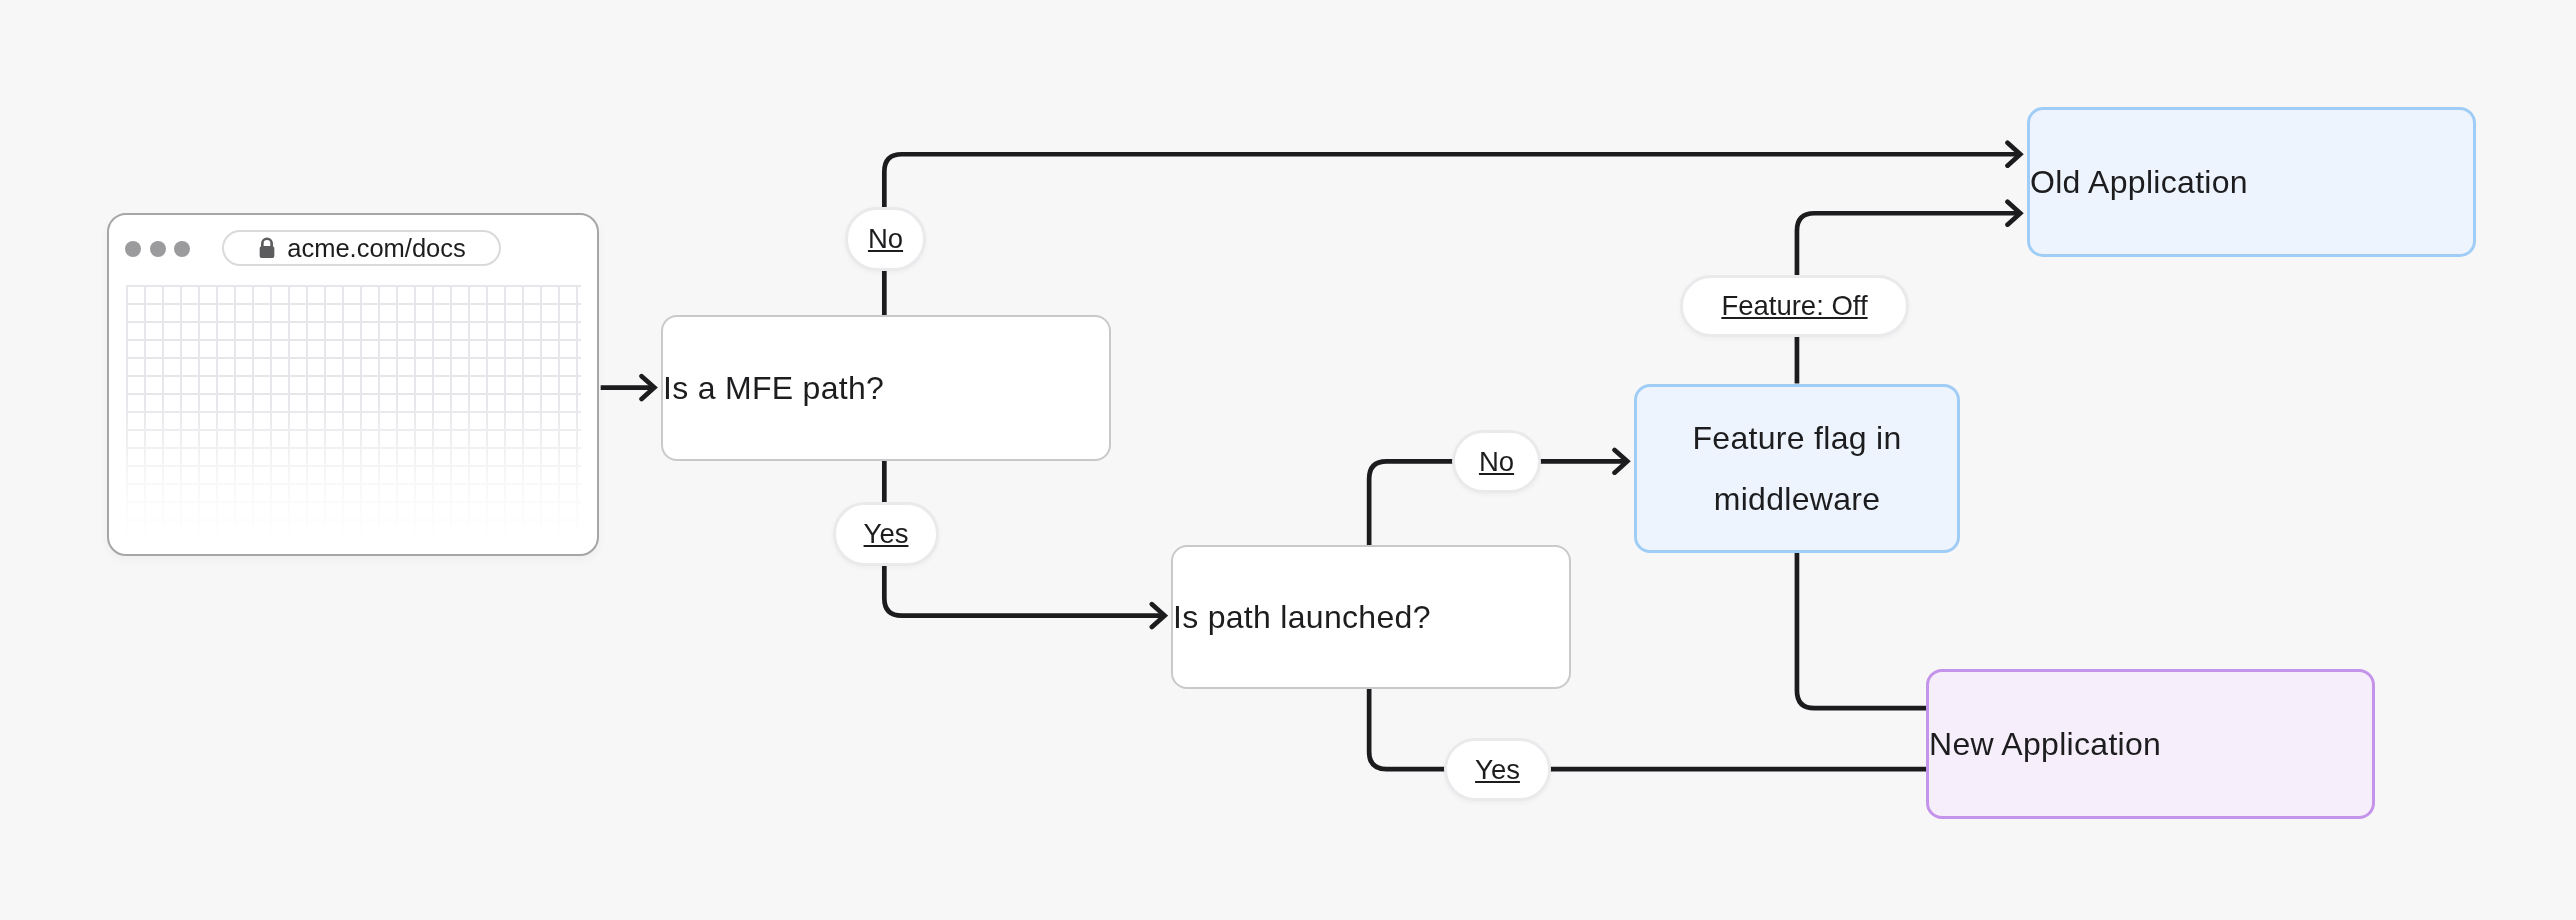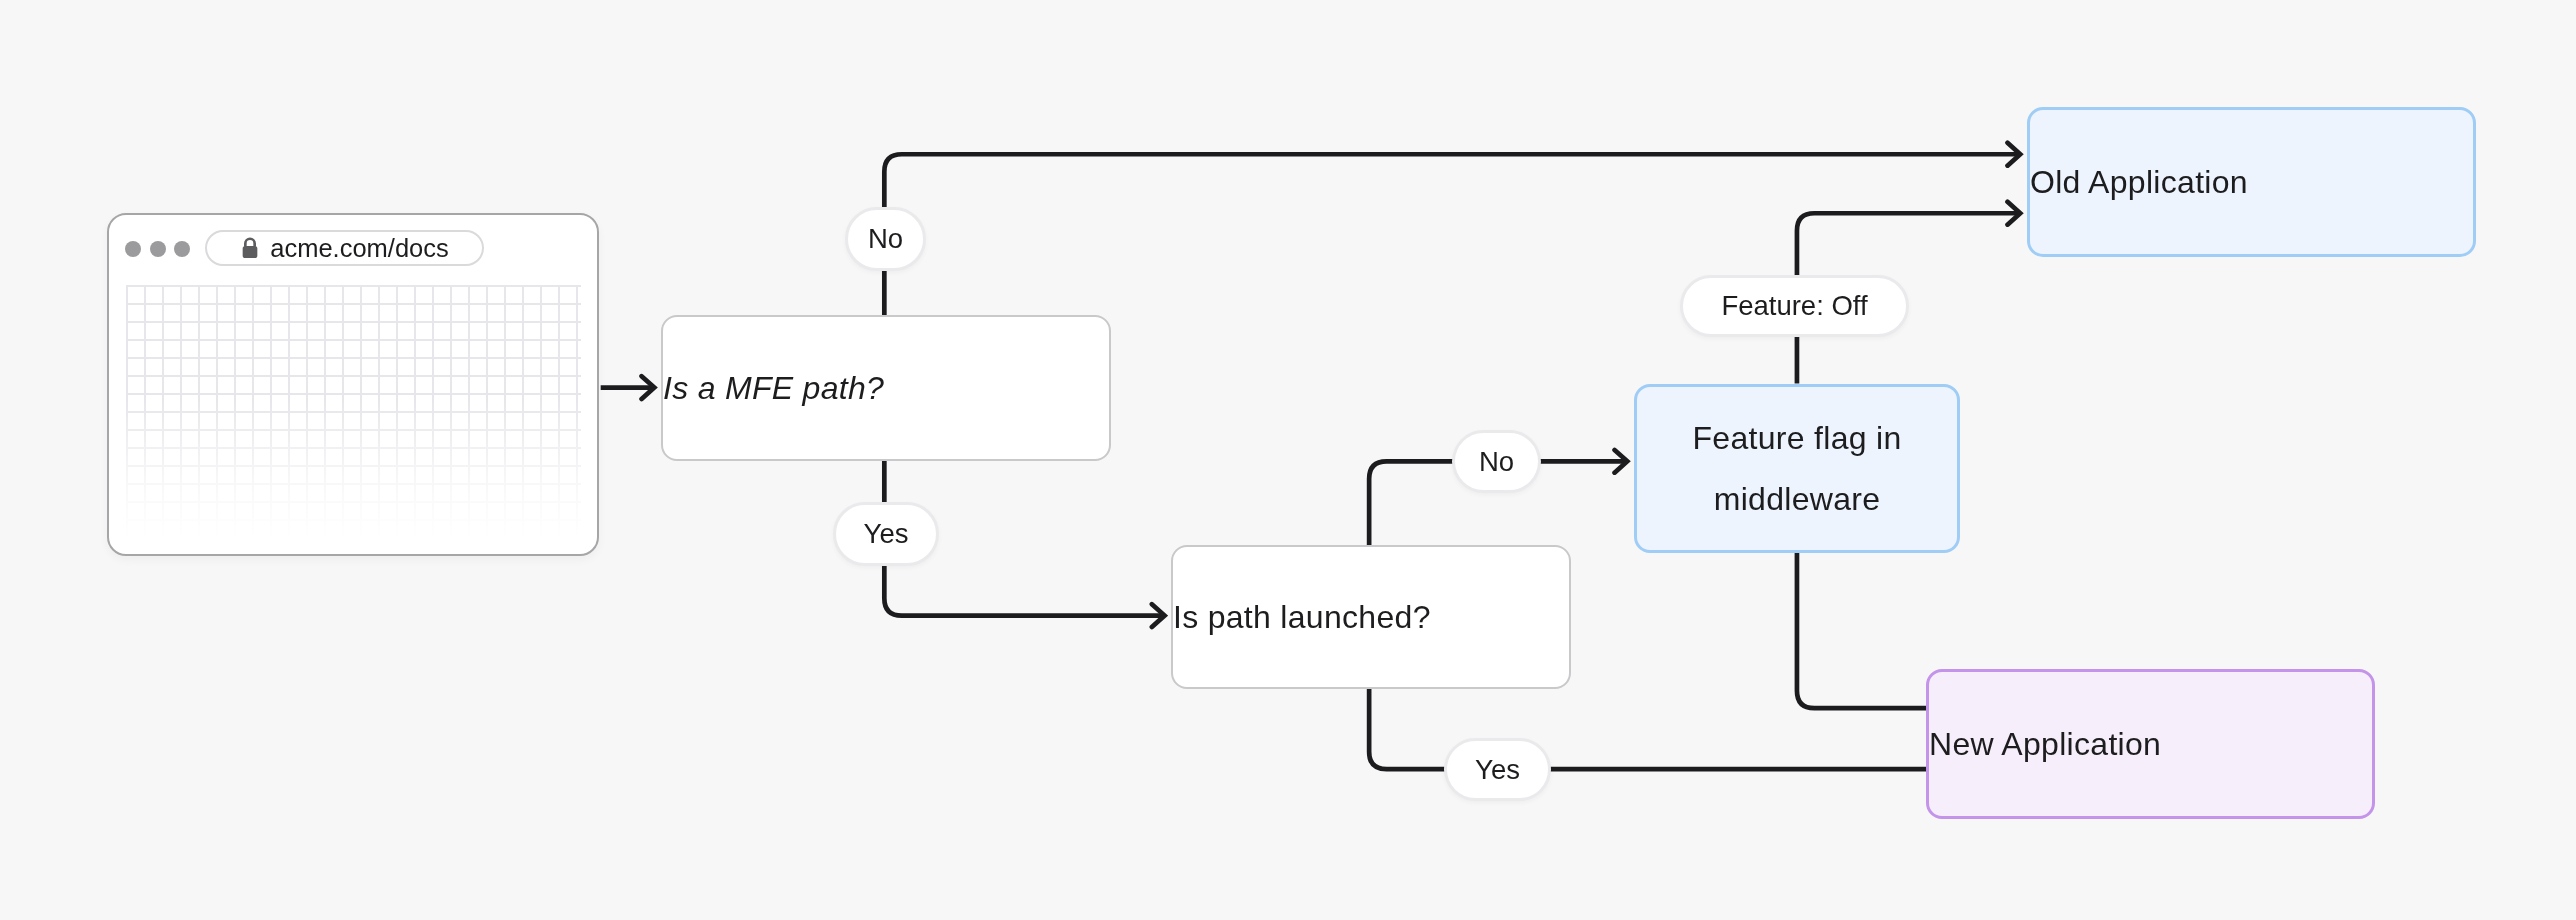--- a/index.html
+++ b/index.html
@@ -39,38 +39,39 @@
     border: 2.7px solid #c9c9cb;
   }
   .node.blue {
     background: #edf4fd;
     border: 3.4px solid #9fcdf5;
   }
   .node.purple {
     background: #f6effb;
     border: 3.4px solid #c493ea;
   }
-  #node-mfe        { left: 661px;  top: 315px;  width: 446px; height: 142px; font-style: italic; }
+  #node-mfe        { left: 661px;  top: 315px;  width: 446px; height: 142px; }
   #node-launched   { left: 1171px; top: 545px;  width: 396px; height: 140px; }
   #node-feature    { left: 1634px; top: 384px;  width: 326px; height: 169px; padding: 0 11px; box-sizing: border-box; }
   #node-old-app    { left: 2027px; top: 107px;  width: 443px; height: 144px; }
   #node-new-app    { left: 1926px; top: 669px;  width: 443px; height: 144px; }
   
   .pill {
     position: absolute;
     z-index: 4;
     display: flex;
     align-items: center;
     justify-content: center;
     background: #ffffff;
     border: 3.4px solid #eaeaec;
     border-radius: 40px;
     font-size: 27.5px;
     box-shadow: 0 2px 5.4px rgba(0,0,0,0.04);
     box-sizing: border-box;
+    text-decoration: underline;
   }
   #pill-no-top       { left: 845px; top: 207px;  width: 81px; height: 64px; }
   #pill-yes-first    { left: 833px; top: 502px;  width: 106px; height: 64px; }
   #pill-no-second    { left: 1452px; top: 430px;  width: 89px; height: 63px; }
   #pill-yes-second   { left: 1444px; top: 738px; width: 107px; height: 63px; }
   #pill-feature-off  { left: 1680px; top: 275px;  width: 229px; height: 62px; }
   #pill-feature-on   { left: 1681px; top: 585px;  width: 228px; height: 62px; }
   
   .browser {
     position: absolute;
@@ -89,21 +90,21 @@
     display: flex;
     gap: 8.7px;
   }
   .dot {
     width: 16px; height: 16px;
     border-radius: 50%;
     background: #9b9b9d;
   }
   .url-bar {
     position: absolute;
-    left: 96px; top: 15.4px;
+    left: 113px; top: 15.4px;
     width: 279px; height: 36px;
     background: #ffffff;
     border: 2.7px solid #dadadc;
     border-radius: 21.5px;
     box-sizing: border-box;
     display: flex;
     align-items: center;
     justify-content: center;
     gap: 10px;
     font-size: 25.5px;

